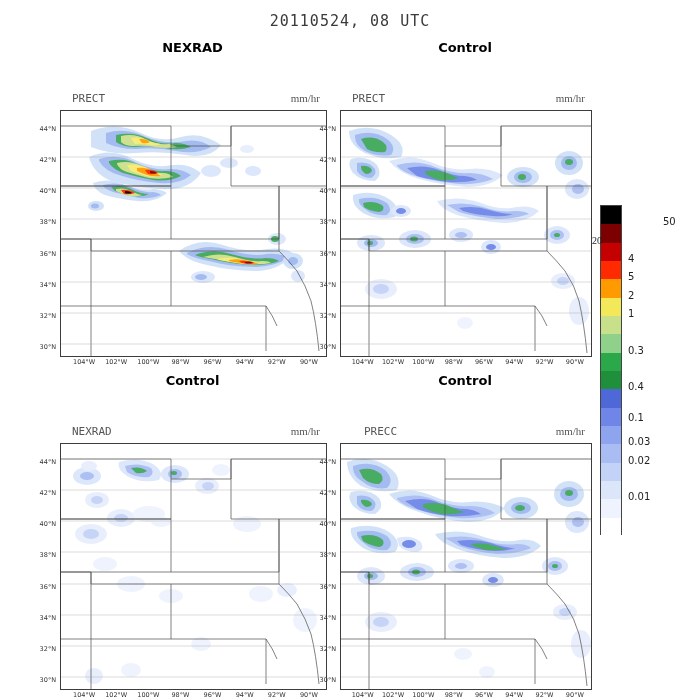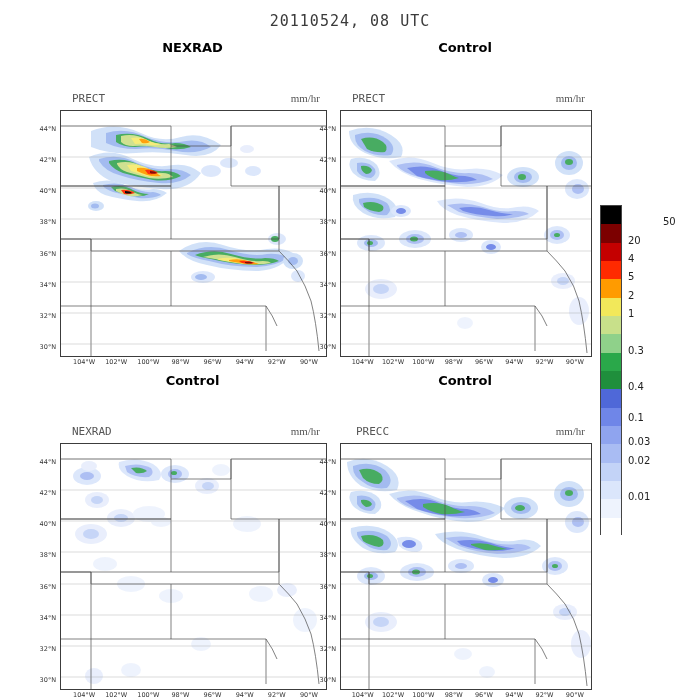--- a/index.html
+++ b/index.html
@@ -61,21 +61,21 @@
 
 <div class="var-label" style="left:72px;top:92px;">PRECT</div>
 <div class="unit-label" style="left:225px;top:92px;width:95px;">mm/hr</div>
 
 <div class="var-label" style="left:352px;top:92px;">PRECT</div>
 <div class="unit-label" style="left:490px;top:92px;width:95px;">mm/hr</div>
 
 <div class="var-label" style="left:72px;top:425px;">NEXRAD</div>
 <div class="unit-label" style="left:225px;top:425px;width:95px;">mm/hr</div>
 
-<div class="var-label" style="left:356px;top:425px;text-align:center;">PRECC</div>
+<div class="var-label" style="left:364px;top:425px;text-align:center;">PRECC</div>
 <div class="unit-label" style="left:490px;top:425px;width:95px;">mm/hr</div>
 
 <div class="map-frame" style="left:60px;top:110px;width:265px;height:245px;">
   <svg width="265" height="245" viewBox="0 0 265 245">
     <defs>
       <clipPath id="clipA">
           <rect x="0" y="0" width="265" height="245"></rect>
         </clipPath>
     </defs>
     <g clip-path="url(#clipA)">
@@ -476,21 +476,21 @@
     <div class="cbar-seg" style="height: 18.3333px; background: rgb(111, 134, 232);"></div>
     <div class="cbar-seg" style="height: 18.3333px; background: rgb(143, 164, 239);"></div>
     <div class="cbar-seg" style="height: 18.3333px; background: rgb(169, 188, 243);"></div>
     <div class="cbar-seg" style="height: 18.3333px; background: rgb(195, 211, 247);"></div>
     <div class="cbar-seg" style="height: 18.3333px; background: rgb(219, 230, 251);"></div>
     <div class="cbar-seg" style="height: 18.3333px; background: rgb(238, 243, 253);"></div>
     <div class="cbar-seg" style="height: 18.3333px; background: rgb(255, 255, 255);"></div>
   </div>
 <div id="cbar-labels">
     <div class="cbar-lab" style="left: 663px; top: 216.333px;">50</div>
-    <div class="cbar-lab" style="left: 628px; top: 234.667px;">20</div>
+    <div class="cbar-lab" style="left: 592px; top: 234.667px; font-family: Liberation Serif, serif;">20</div>
     <div class="cbar-lab" style="left: 628px; top: 253px;">4</div>
     <div class="cbar-lab" style="left: 628px; top: 271.333px;">5</div>
     <div class="cbar-lab" style="left: 628px; top: 289.667px;">2</div>
     <div class="cbar-lab" style="left: 628px; top: 308px;">1</div>
     <div class="cbar-lab" style="left: 628px; top: 344.667px;">0.3</div>
     <div class="cbar-lab" style="left: 628px; top: 381.333px;">0.4</div>
     <div class="cbar-lab" style="left: 628px; top: 412px;">0.1</div>
     <div class="cbar-lab" style="left: 628px; top: 436.333px;">0.03</div>
     <div class="cbar-lab" style="left: 628px; top: 454.667px;">0.02</div>
     <div class="cbar-lab" style="left: 628px; top: 491.333px;">0.01</div>

